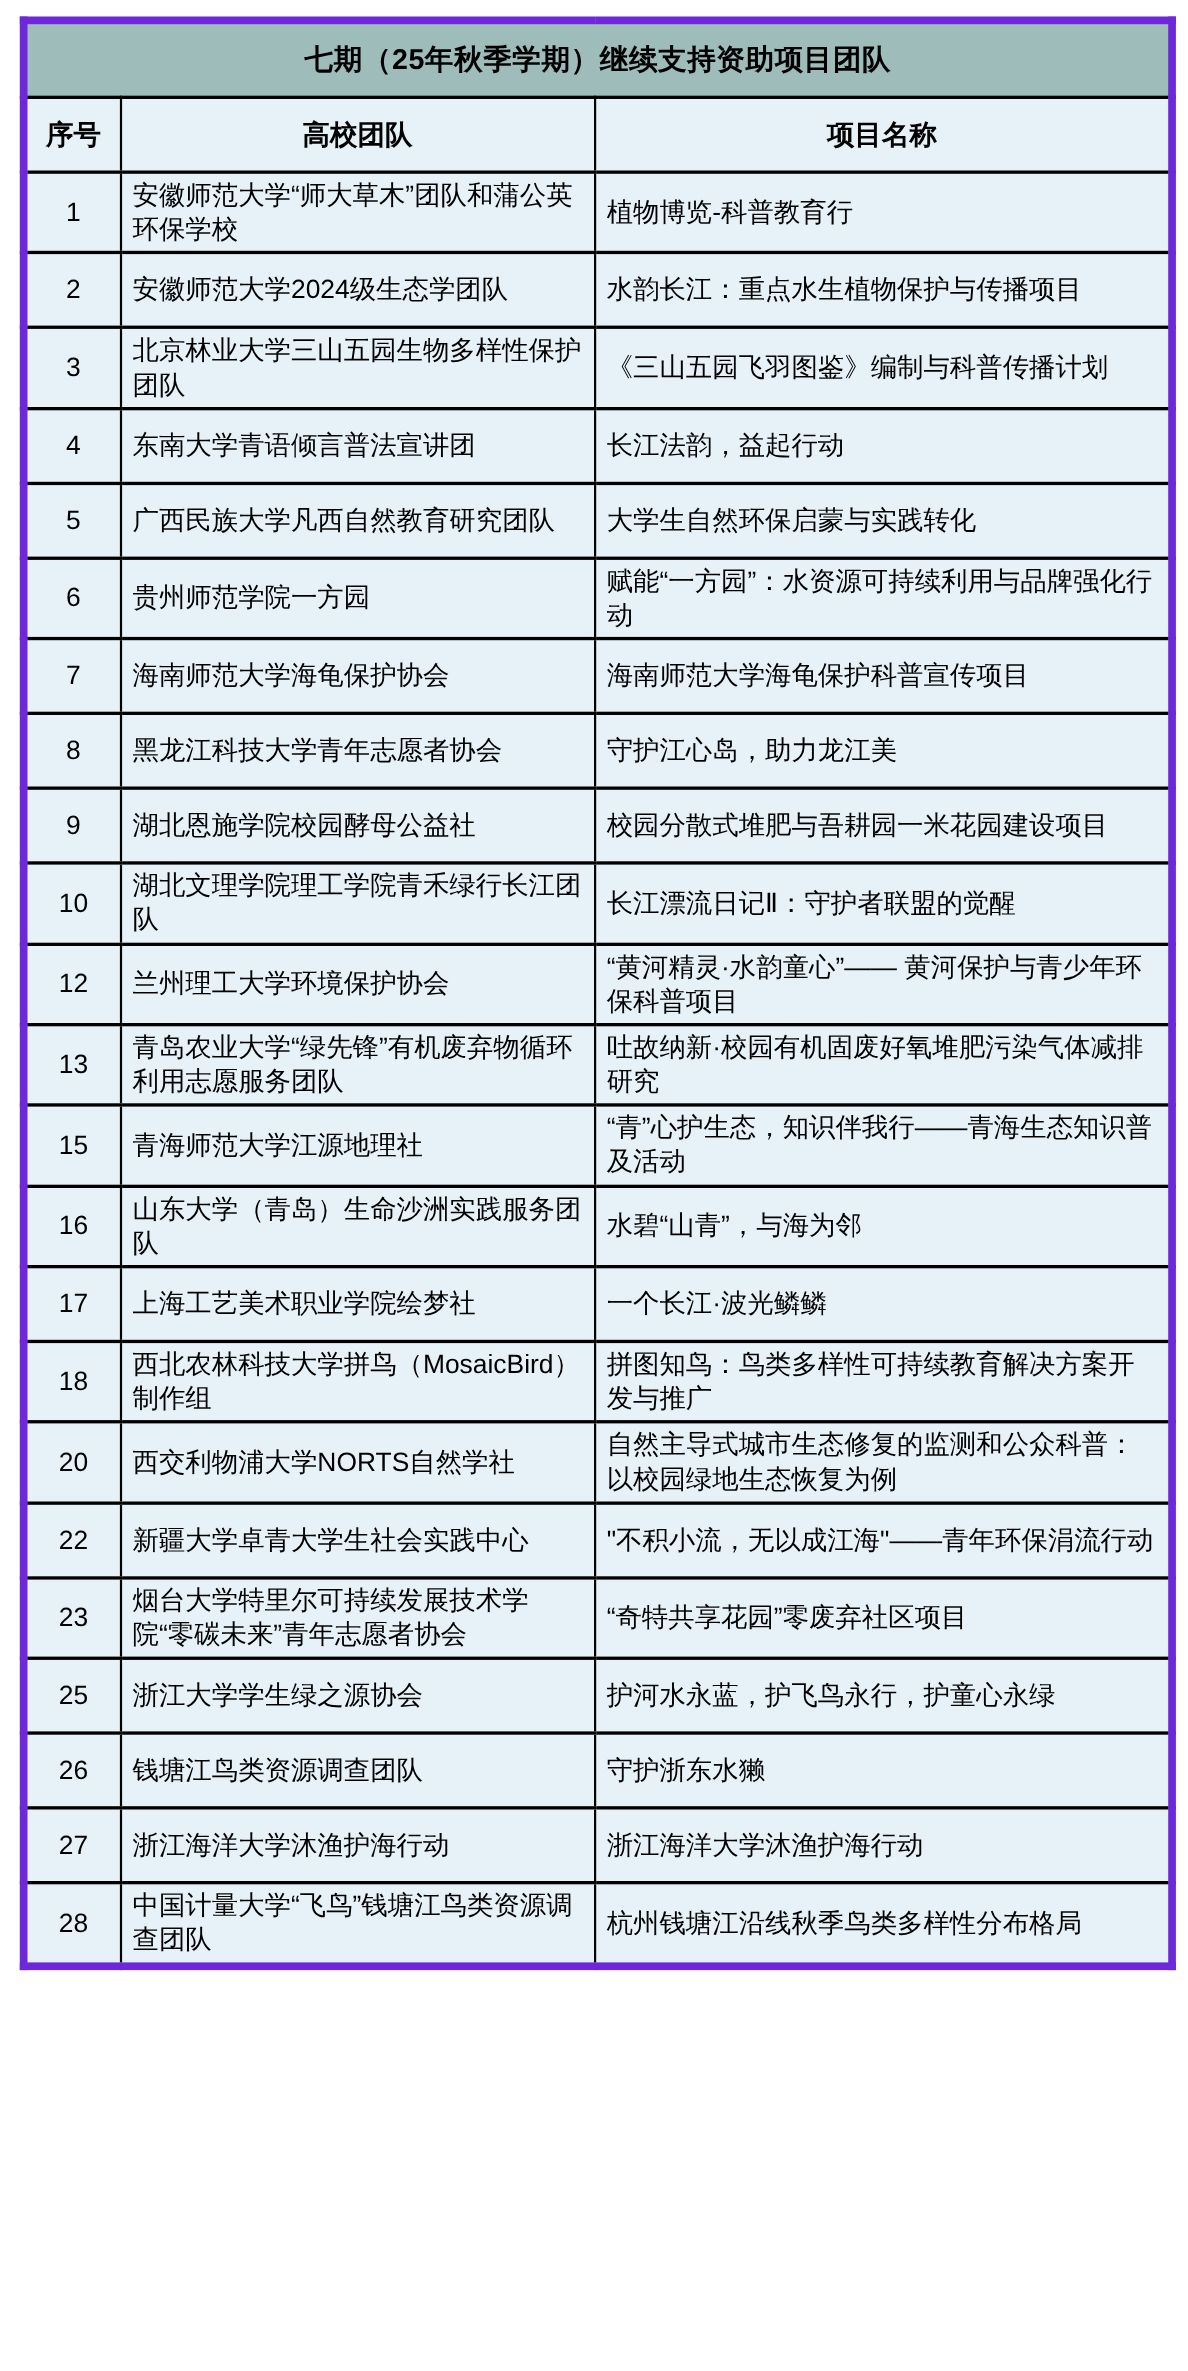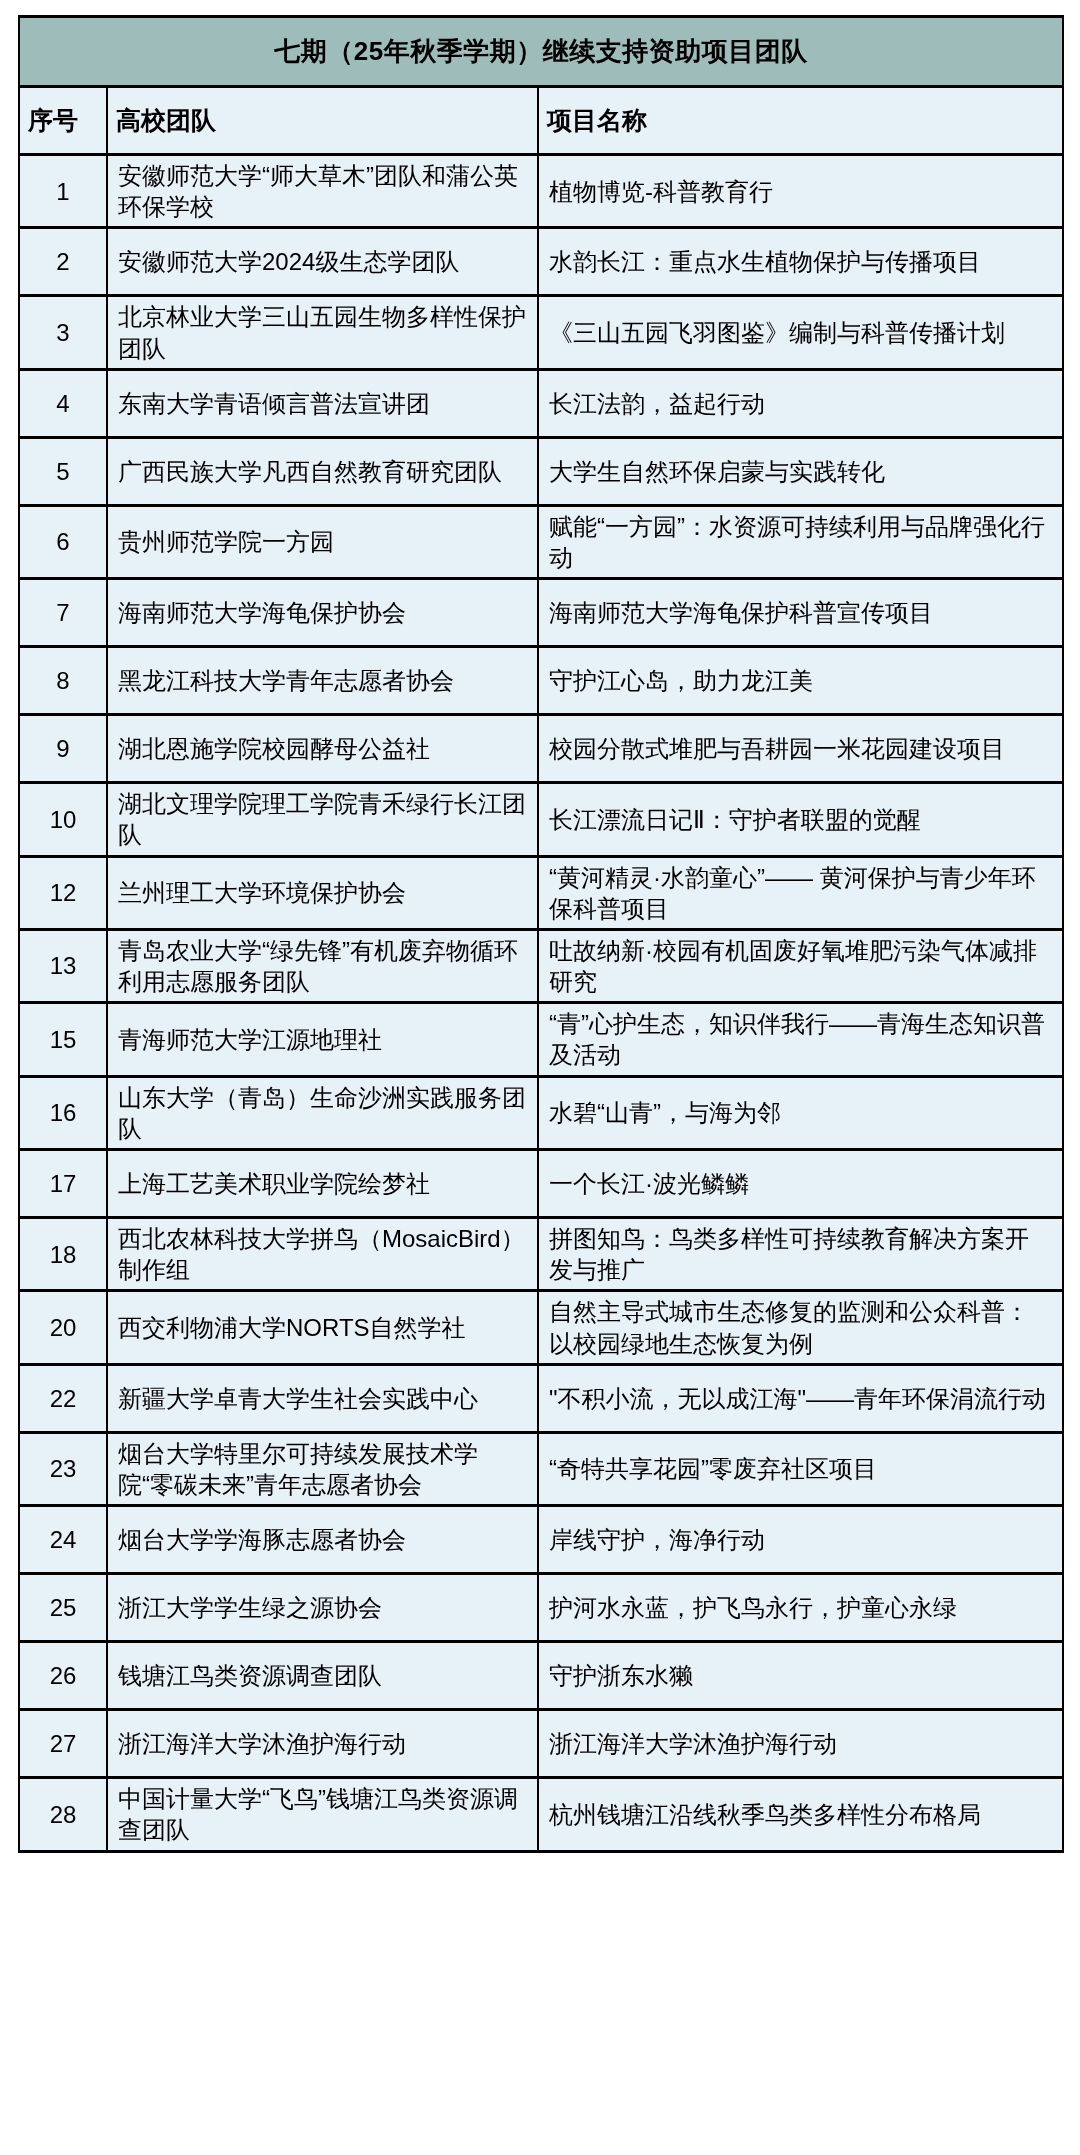--- a/index.html
+++ b/index.html
@@ -13,21 +13,21 @@
     width: 1080px;
     height: 2155px;
     box-sizing: border-box;
     padding: 15px 18px 0 18px;
     background: #ffffff;
   }
   table.grid {
     border-collapse: collapse;
     table-layout: fixed;
     width: 1044px;
-    border: 1px solid #6d28d9;
+    border: 7px solid #6d28d9;
   }
   table.grid th, table.grid td {
     border: 2px solid #000000;
     border-top-width: 3px;
     border-bottom-width: 3px;
     background: #e7f1f8;
     vertical-align: middle;
     box-sizing: border-box;
     word-break: break-all;
   }
@@ -36,21 +36,21 @@
     height: 70px;
     font-size: 26px;
     font-weight: 700;
     text-align: center;
     letter-spacing: 0.5px;
   }
   tr.header-row th {
     height: 68px;
     font-size: 25px;
     font-weight: 700;
-    text-align: left;
+    text-align: center;
     padding: 16px 8px;
   }
   tbody tr { height: 68px; }
   tbody td {
     font-size: 24px;
     font-weight: 400;
     line-height: 1.3;
     padding: 4px 10px;
   }
   td.c-no {
@@ -193,25 +193,20 @@
     <td class="c-team">新疆大学卓青大学生社会实践中心</td>
     <td class="c-proj">"不积小流，无以成江海"——青年环保涓流行动</td>
   </tr>
 
   <tr>
     <td class="c-no">23</td>
     <td class="c-team">烟台大学特里尔可持续发展技术学院“零碳未来”青年志愿者协会</td>
     <td class="c-proj">“奇特共享花园”零废弃社区项目</td>
   </tr>
 
-  <tr>
-    <td class="c-no">24</td>
-    <td class="c-team">烟台大学学海豚志愿者协会</td>
-    <td class="c-proj">岸线守护，海净行动</td>
-  </tr>
 
   <tr>
     <td class="c-no">25</td>
     <td class="c-team">浙江大学学生绿之源协会</td>
     <td class="c-proj">护河水永蓝，护飞鸟永行，护童心永绿</td>
   </tr>
 
   <tr>
     <td class="c-no">26</td>
     <td class="c-team">钱塘江鸟类资源调查团队</td>

